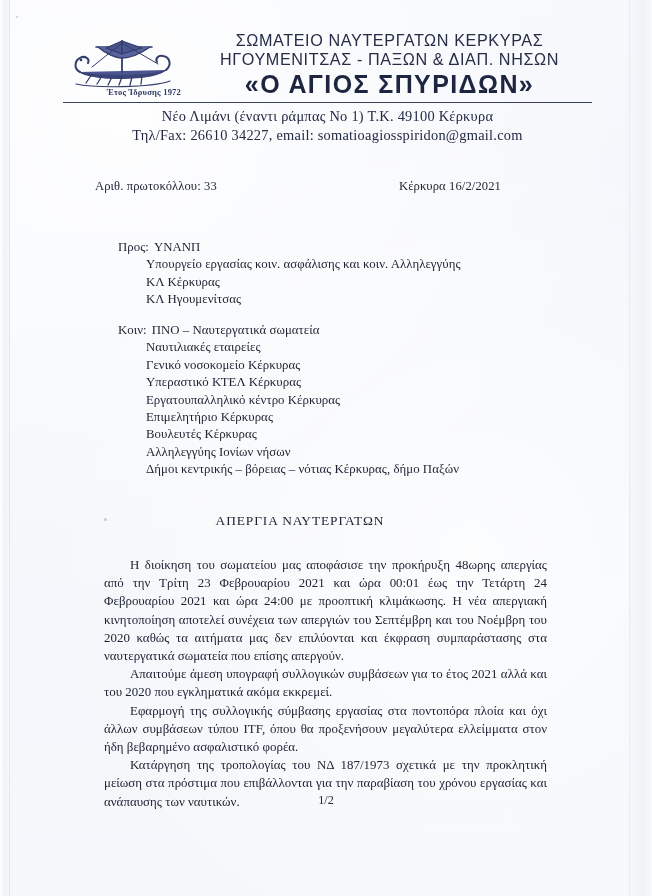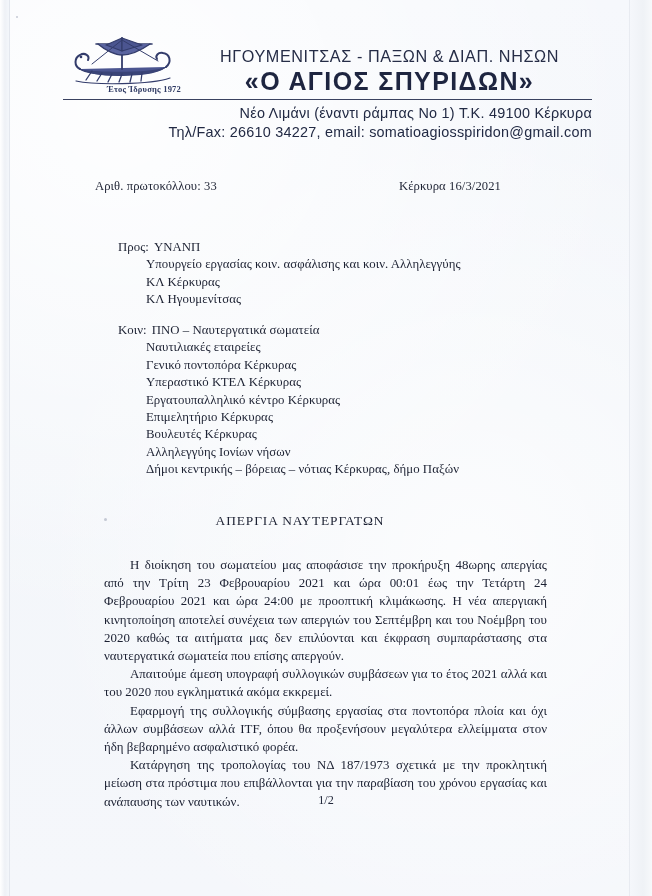--- a/index.html
+++ b/index.html
@@ -105,22 +105,22 @@
     white-space: nowrap;
     margin-top: 1px;
   }
   .lh-rule {
     border: 0;
     border-top: 1.6px solid #3a4260;
     margin: 3px 0 4px 0;
     width: 100%;
   }
   .contact {
-    text-align: right;
-    font-family: Liberation Sans, sans-serif;
+    text-align: center;
+    font-family: Liberation Serif, serif;
     color: #222a44;
   }
   .contact-line {
     font-size: 14.4px;
     line-height: 19px;
     letter-spacing: 0.25px;
     white-space: nowrap;
   }
 
   
@@ -248,66 +248,67 @@
             <path d="M66 43 L64 51" stroke="#333c6b" stroke-width="1.3"></path>
             <path d="M76 42 L75 50" stroke="#333c6b" stroke-width="1.3"></path>
 
             <path d="M10 50 C28 54, 84 54, 104 47" stroke="#333c6b" stroke-width="1.2" fill="none"></path>
           </g>
         </svg>
         <div class="logo-year">Έτος Ίδρυσης 1972</div>
       </div>
 
       <div class="org-names">
+        <div class="org-line1">ΣΩΜΑΤΕΙΟ ΝΑΥΤΕΡΓΑΤΩΝ ΚΕΡΚΥΡΑΣ</div>
         <div class="org-line2">ΗΓΟΥΜΕΝΙΤΣΑΣ - ΠΑΞΩΝ &amp; ΔΙΑΠ. ΝΗΣΩΝ</div>
         <div class="org-line3">«Ο ΑΓΙΟΣ ΣΠΥΡΙΔΩΝ»</div>
       </div>
 
     </div>
 
     <hr class="lh-rule">
 
     <div class="contact">
       <div class="contact-line">Νέο Λιμάνι (έναντι ράμπας Νο 1) Τ.Κ. 49100 Κέρκυρα</div>
       <div class="contact-line">Τηλ/Fax: 26610 34227, email: somatioagiosspiridon@gmail.com</div>
     </div>
   </div>
 
   <div class="meta-row">
     <span class="meta-left">Αριθ. πρωτοκόλλου: 33</span>
-    <span class="meta-right">Κέρκυρα  16/3/2021</span>
+    <span class="meta-right">Κέρκυρα  16/2/2021</span>
   </div>
 
   <div class="addr-block" id="to-block">
     <div class="addr-head">
       <span class="lbl">Προς:</span><span>ΥΝΑΝΠ</span>
     </div>
     <div class="addr-item">Υπουργείο εργασίας κοιν. ασφάλισης και κοιν. Αλληλεγγύης</div>
     <div class="addr-item">ΚΛ Κέρκυρας</div>
     <div class="addr-item">ΚΛ Ηγουμενίτσας</div>
   </div>
 
   <div class="addr-block" id="cc-block">
     <div class="addr-head">
       <span class="lbl">Κοιν:</span><span>ΠΝΟ – Ναυτεργατικά σωματεία</span>
     </div>
     <div class="addr-item">Ναυτιλιακές εταιρείες</div>
-    <div class="addr-item">Γενικό ποντοπόρα Κέρκυρας</div>
+    <div class="addr-item">Γενικό νοσοκομείο Κέρκυρας</div>
     <div class="addr-item">Υπεραστικό ΚΤΕΛ Κέρκυρας</div>
     <div class="addr-item">Εργατουπαλληλικό κέντρο Κέρκυρας</div>
     <div class="addr-item">Επιμελητήριο Κέρκυρας</div>
     <div class="addr-item">Βουλευτές Κέρκυρας</div>
     <div class="addr-item">Αλληλεγγύης Ιονίων νήσων</div>
     <div class="addr-item">Δήμοι κεντρικής – βόρειας – νότιας Κέρκυρας, δήμο Παξών</div>
   </div>
 
   <div class="doc-title">ΑΠΕΡΓΙΑ ΝΑΥΤΕΡΓΑΤΩΝ</div>
 
   <div class="body-copy">
     <p>Η διοίκηση του σωματείου μας αποφάσισε την προκήρυξη 48ωρης απεργίας από την Τρίτη 23 Φεβρουαρίου 2021 και ώρα 00:01 έως την Τετάρτη 24 Φεβρουαρίου 2021 και ώρα 24:00 με προοπτική κλιμάκωσης. Η νέα απεργιακή κινητοποίηση αποτελεί συνέχεια των απεργιών του Σεπτέμβρη και του Νοέμβρη του 2020 καθώς τα αιτήματα μας δεν επιλύονται και έκφραση συμπαράστασης στα ναυτεργατικά σωματεία που επίσης απεργούν.</p>
     <p>Απαιτούμε άμεση υπογραφή συλλογικών συμβάσεων για το έτος 2021 αλλά και του 2020 που εγκληματικά ακόμα εκκρεμεί.</p>
-    <p>Εφαρμογή της συλλογικής σύμβασης εργασίας στα ποντοπόρα πλοία και όχι άλλων συμβάσεων αλλά ITF, όπου θα προξενήσουν μεγαλύτερα ελλείμματα στον ήδη βεβαρημένο ασφαλιστικό φορέα.</p>
+    <p>Εφαρμογή της συλλογικής σύμβασης εργασίας στα ποντοπόρα πλοία και όχι άλλων συμβάσεων τύπου ITF, όπου θα προξενήσουν μεγαλύτερα ελλείμματα στον ήδη βεβαρημένο ασφαλιστικό φορέα.</p>
     <p>Κατάργηση της τροπολογίας του ΝΔ 187/1973 σχετικά με την προκλητική μείωση στα πρόστιμα που επιβάλλονται για την παραβίαση του χρόνου εργασίας και ανάπαυσης των ναυτικών.</p>
   </div>
 
   <div class="page-num">1/2</div>
 
 </div>
 
 </body></html>

